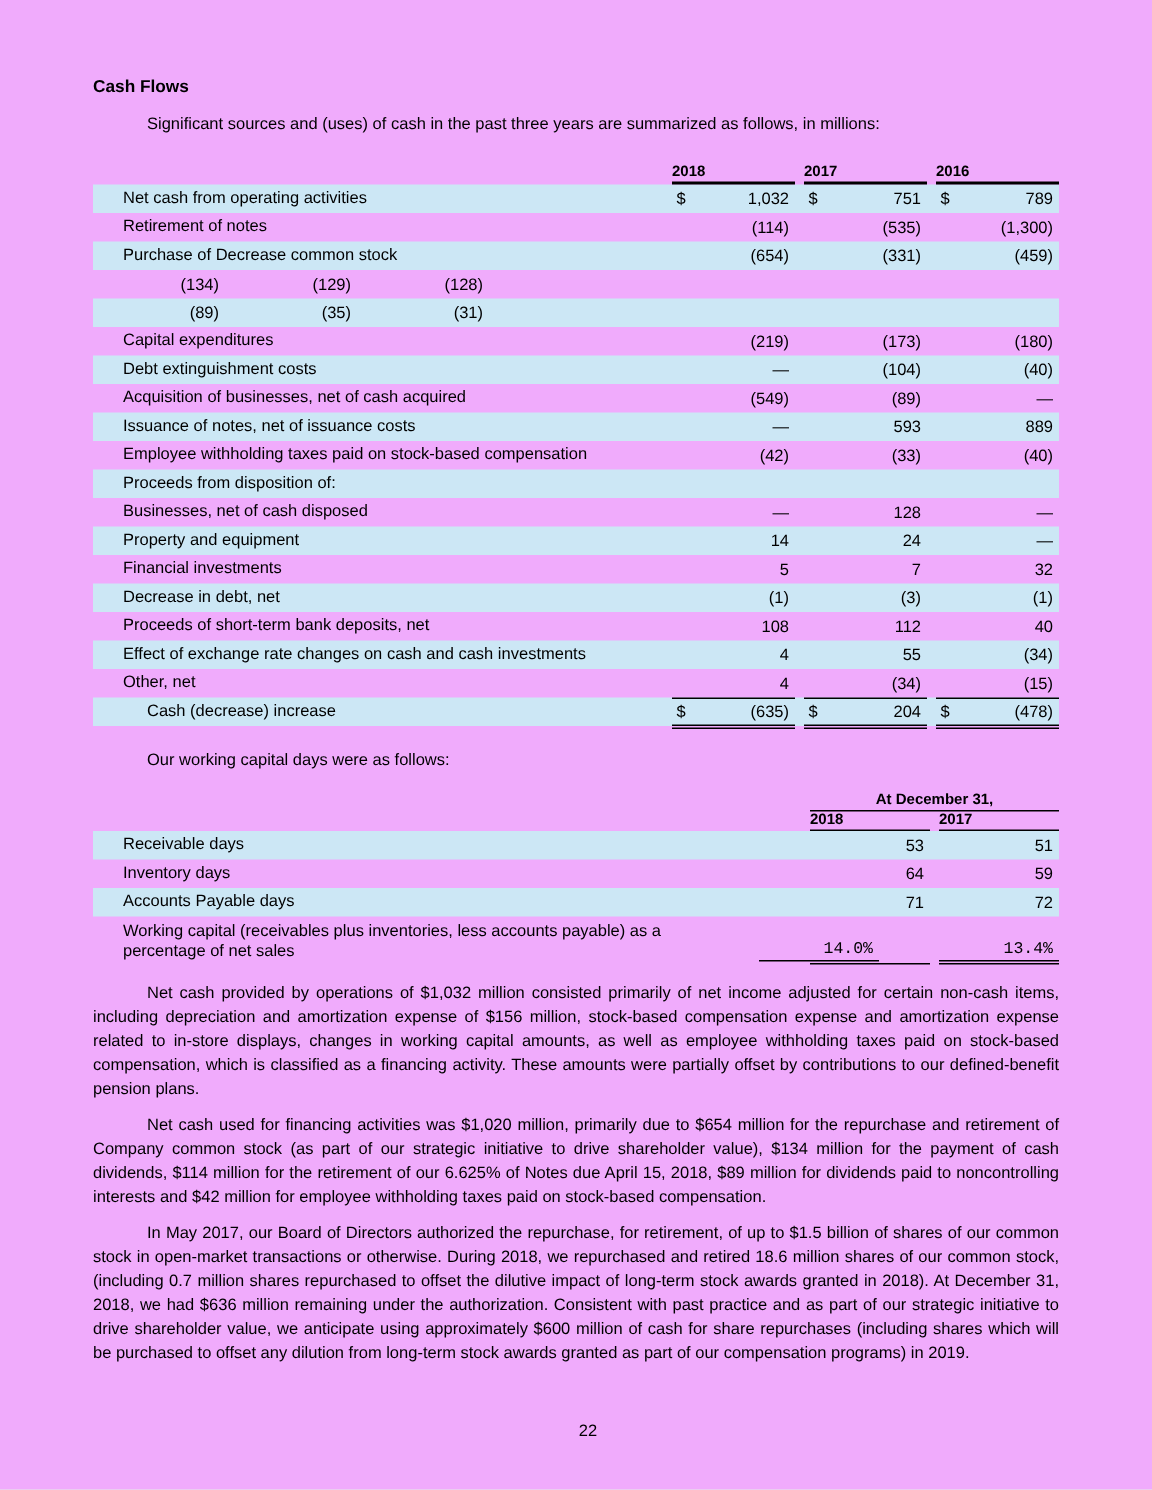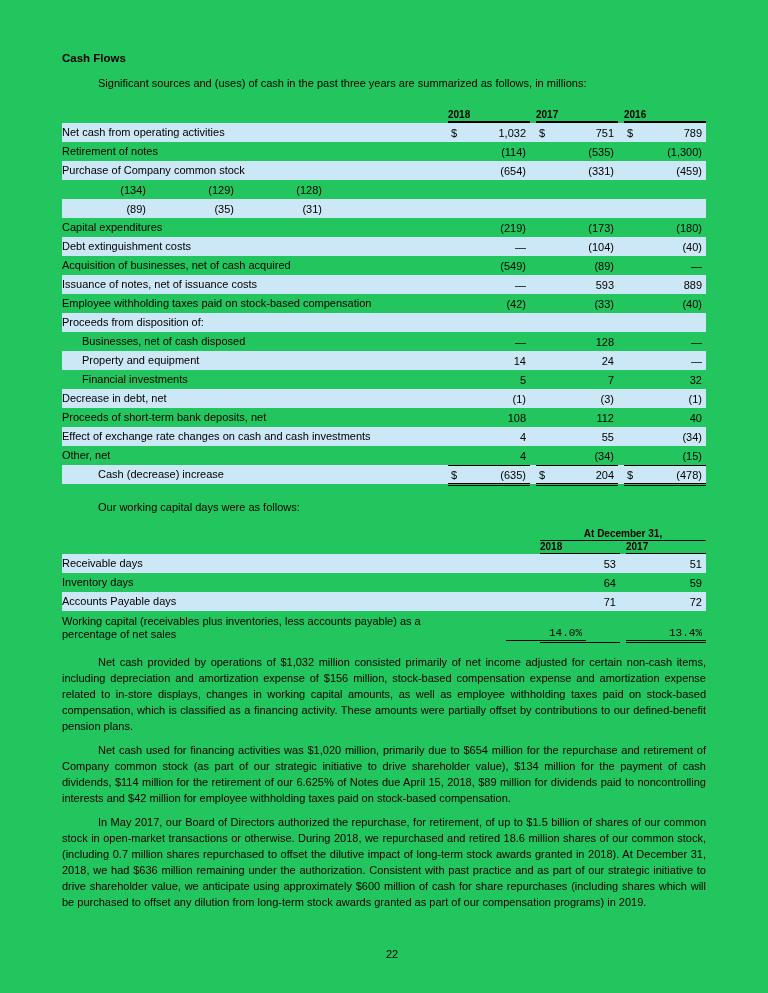--- a/index.html
+++ b/index.html
@@ -1,34 +1,34 @@
 <!DOCTYPE html>
 <html><head>
 <meta charset="utf-8">
 <style>
   * { margin:0; padding:0; box-sizing:border-box; }
   html,body { background:#e8e8e8; }
   .page {
     position:relative;
     width:768px; height:993px;
-    background:#22c55e;
+    background:#f0abfc;
     font-family:"Liberation Sans", sans-serif;
     font-size:11px; color:#000;
     padding:52px 62px 0 62px;
     overflow:hidden;
     margin:0 auto;
   }
   .heading { font-size:11.5px; font-weight:bold; }
   .intro { margin-top:13px; text-indent:36px; }
 
   
   .tbl { width:100%; }
   .trow { display:flex; align-items:center; height:19px; }
   .trow.shaded { background:#cce7f5; }
-  .lab { flex:1; padding-left:0; white-space:pre-line; line-height:13px; }
+  .lab { flex:1; padding-left:20px; white-space:pre-line; line-height:13px; }
   .lab.ind1 { padding-left:20px; }
   .lab.ind2 { padding-left:36px; }
   .num { width:82px; margin-left:6px; display:flex; justify-content:space-between;
          align-items:center; padding:0 4px 0 3px; height:100%; }
   .num .val { margin-left:auto; }
   
   .hrow { display:flex; align-items:flex-end; }
   .hspacer { flex:1; }
   .hcol { width:82px; margin-left:6px; font-weight:bold;
           font-size:10px; border-bottom:2px solid #000; padding-bottom:1px; }
@@ -94,21 +94,21 @@
           <div class="num">
             <span></span>
             <span class="val">(535)</span>
           </div>
           <div class="num">
             <span></span>
             <span class="val">(1,300)</span>
           </div>
         </div>
         <div class="trow shaded">
-          <div class="lab">Purchase of Company common stock</div>
+          <div class="lab">Purchase of Decrease common stock</div>
           <div class="num">
             <span></span>
             <span class="val">(654)</span>
           </div>
           <div class="num">
             <span></span>
             <span class="val">(331)</span>
           </div>
           <div class="num">
             <span></span>

